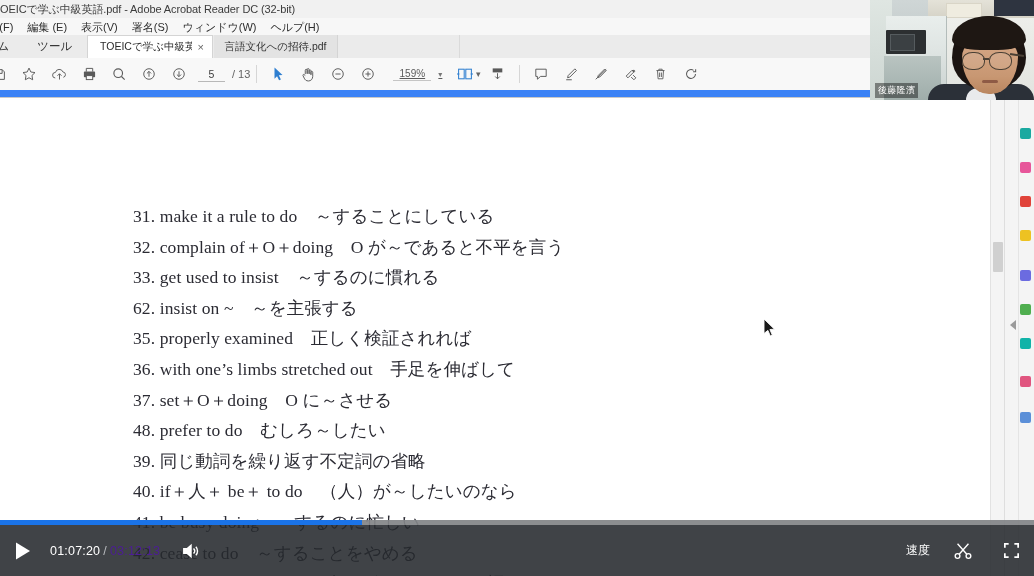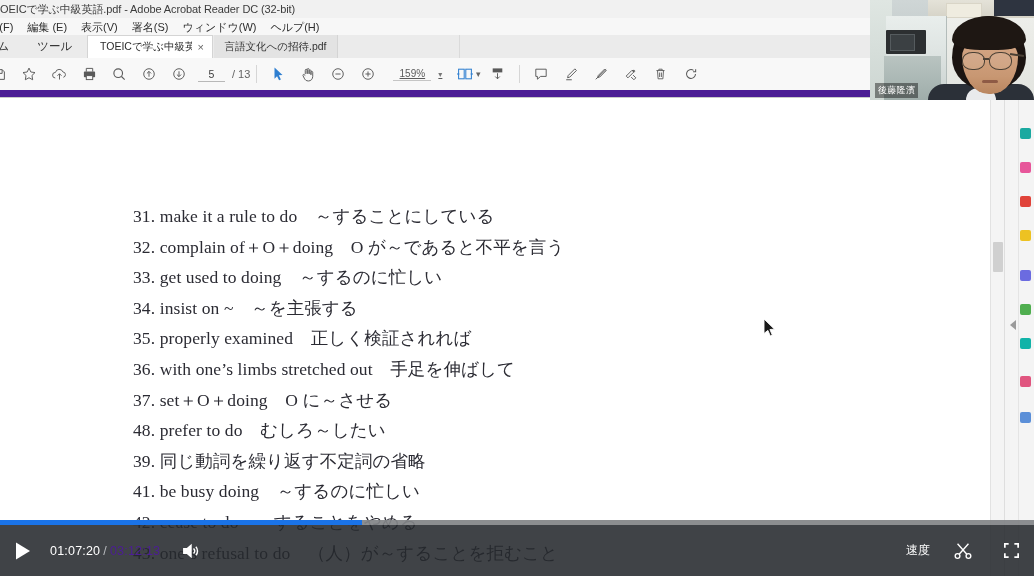--- a/index.html
+++ b/index.html
@@ -205,21 +205,21 @@
     color: #666;
     margin-left: -4px;
     margin-right: 2px;
   }
 
   
   .docarea {
     position: absolute;
     left: 0; top: 90px;
     width: 870px; height: 486px;
-    background: #4c1d95;
+    background: #3b82f6;
     overflow: hidden;
   }
   .page {
     position: absolute;
     left: 0px; top: 8px;
     width: 1005px;
     height: 478px;
     background: #ffffff;
     box-shadow: 0 0 0 1px #c9c9c9;
   }
@@ -657,27 +657,28 @@
         </svg>
       </div>
     </div>
   </div>
 
   <div class="docarea">
     <div class="page">
       <div class="lines">
         <div class="line"><span class="num">31.</span> <span>make it a rule to do　～することにしている</span></div>
         <div class="line"><span class="num">32.</span> <span>complain of＋O＋doing　O が～であると不平を言う</span></div>
-        <div class="line"><span class="num">33.</span> <span>get used to doing　～するのに忙しい</span></div>
-        <div class="line"><span class="num">34.</span> <span>insist on ~　～を主張する</span></div>
+        <div class="line"><span class="num">33.</span> <span>get used to insist　～するのに慣れる</span></div>
+        <div class="line"><span class="num">62.</span> <span>insist on ~　～を主張する</span></div>
         <div class="line"><span class="num">35.</span> <span>properly examined　正しく検証されれば</span></div>
         <div class="line"><span class="num">36.</span> <span>with one’s limbs stretched out　手足を伸ばして</span></div>
         <div class="line"><span class="num">37.</span> <span>set＋O＋doing　O に～させる</span></div>
         <div class="line"><span class="num">48.</span> <span>prefer to do　むしろ～したい</span></div>
         <div class="line"><span class="num">39.</span> <span>同じ動詞を繰り返す不定詞の省略</span></div>
+        <div class="line"><span class="num">40.</span> <span>if＋人＋ be＋ to do　（人）が～したいのなら</span></div>
         <div class="line"><span class="num">41.</span> <span>be busy doing　～するのに忙しい</span></div>
         <div class="line"><span class="num">42.</span> <span>cease to do　～することをやめる</span></div>
         <div class="line"><span class="num">43.</span> <span>one’s refusal to do　（人）が～することを拒むこと</span></div>
       </div>
     </div>
   </div>
 
   <div class="doc-scroll" style="right:29px;">
     <div class="doc-thumb"></div>
   </div>

